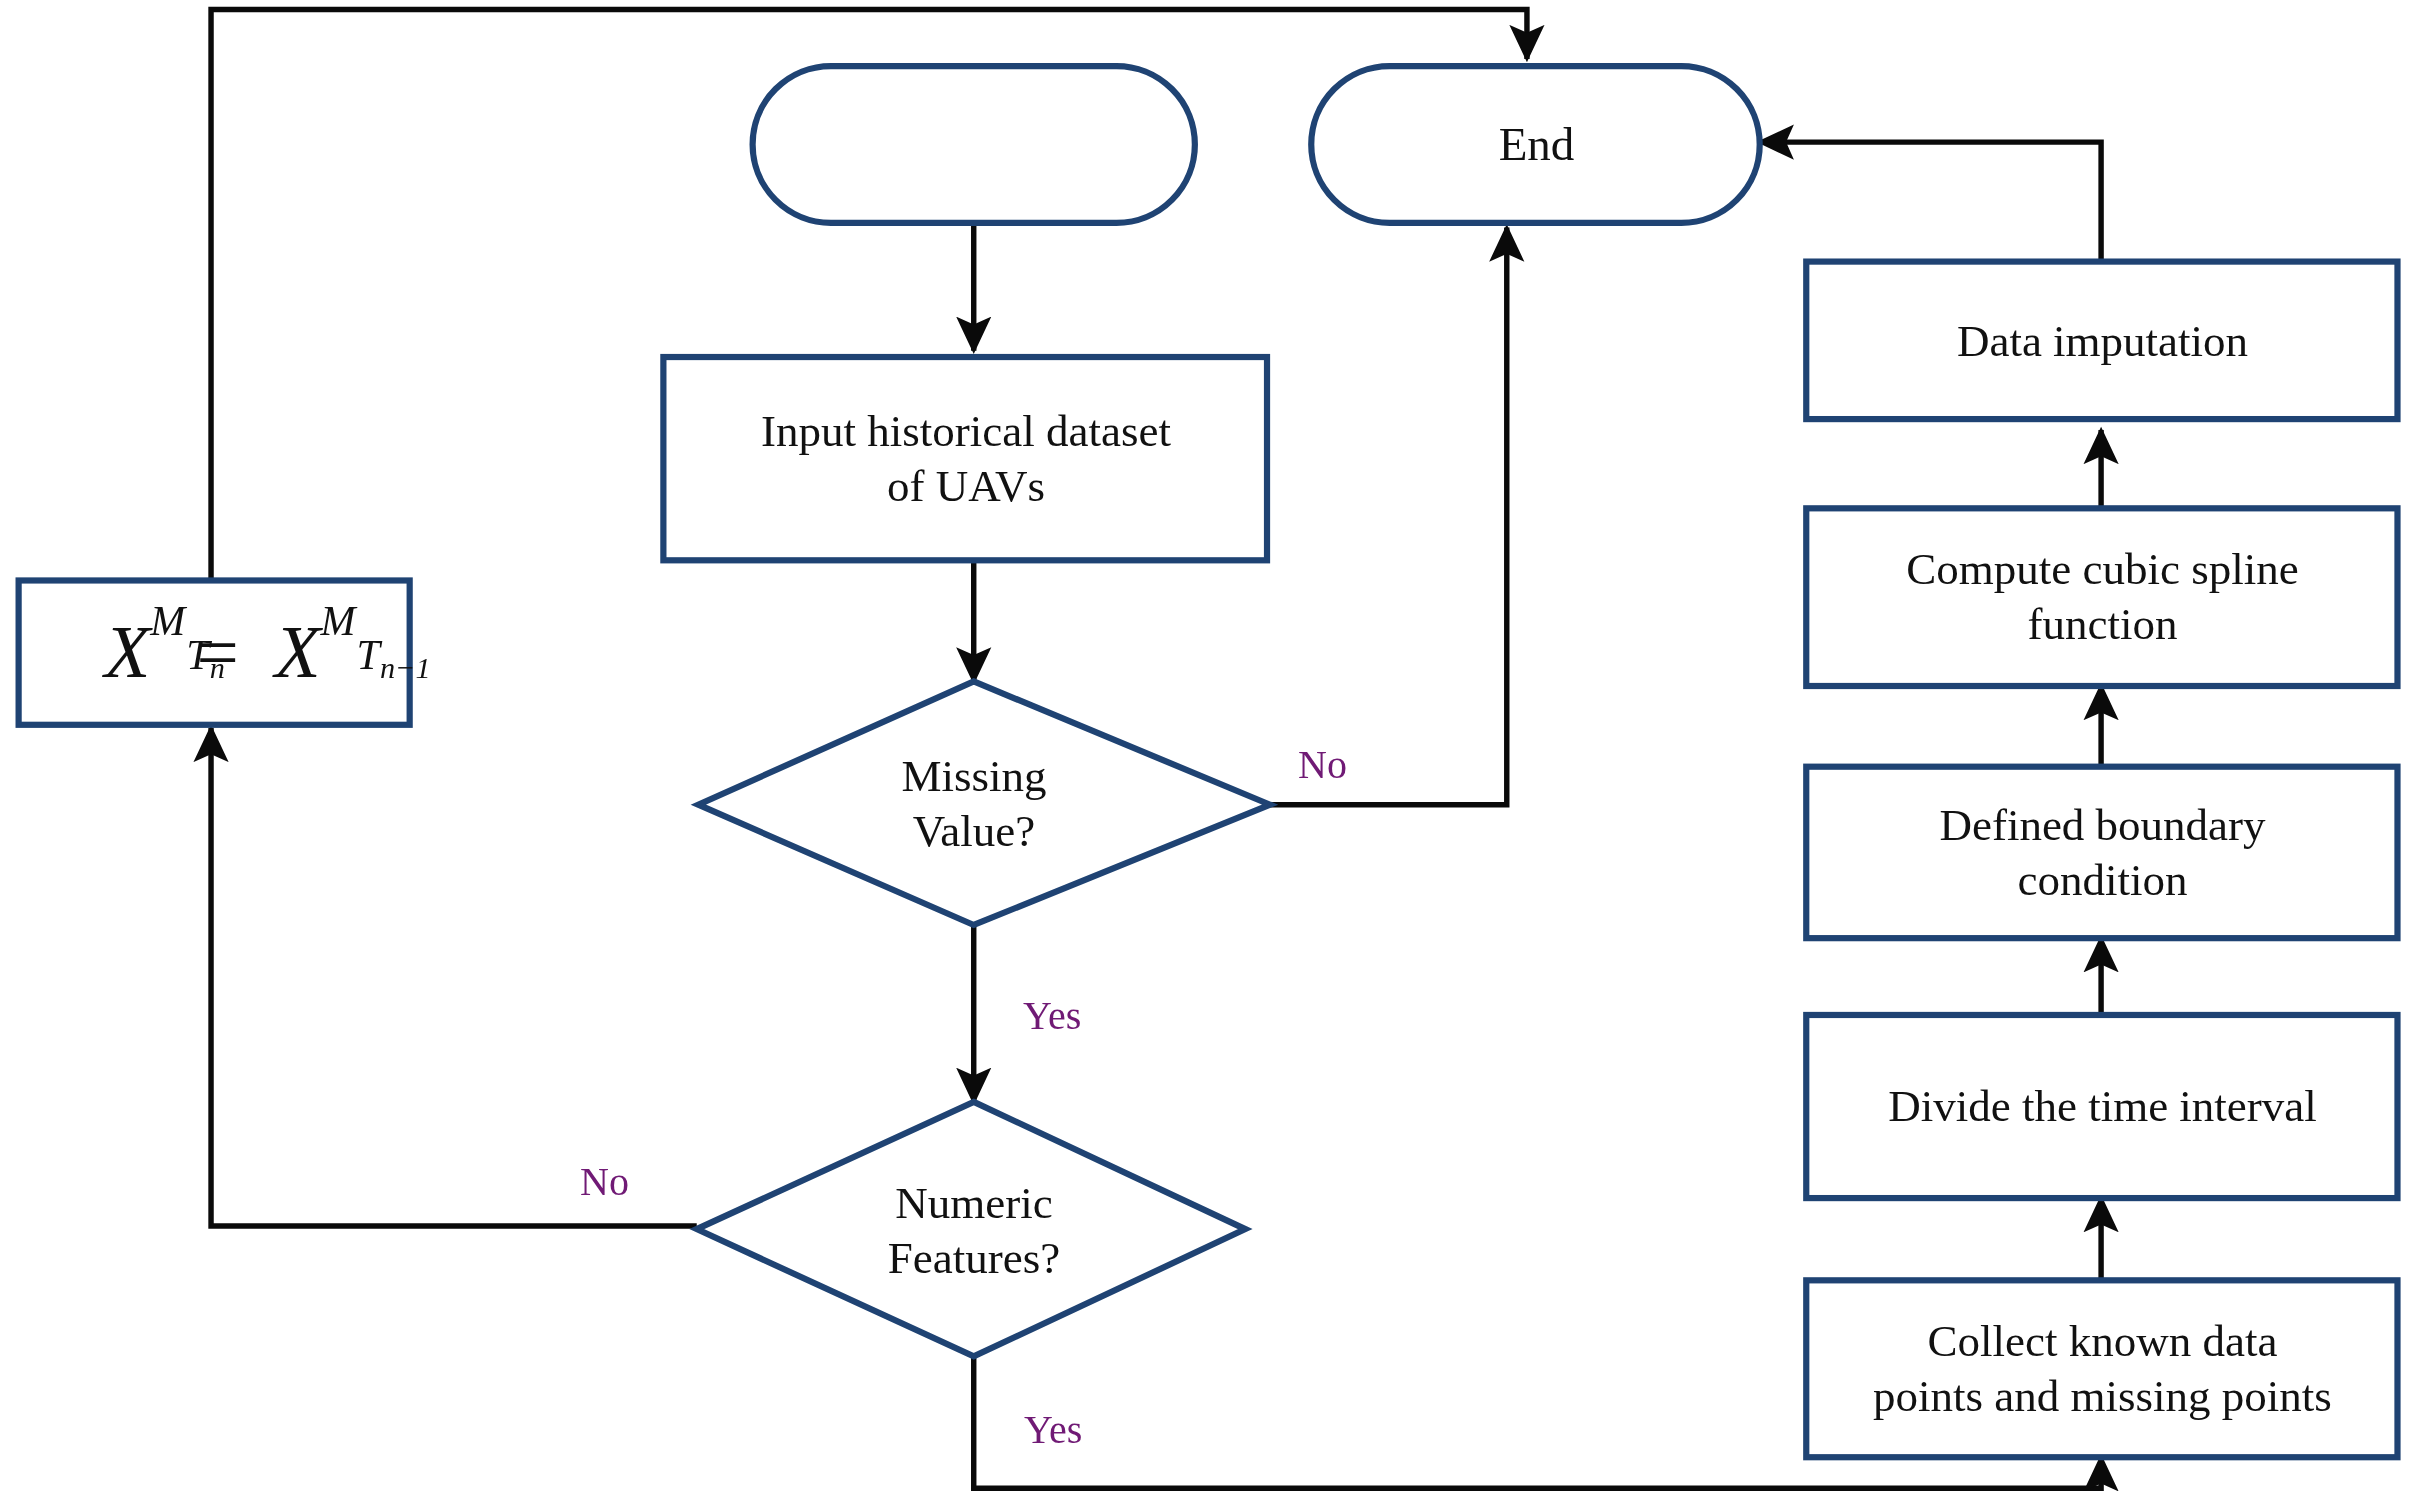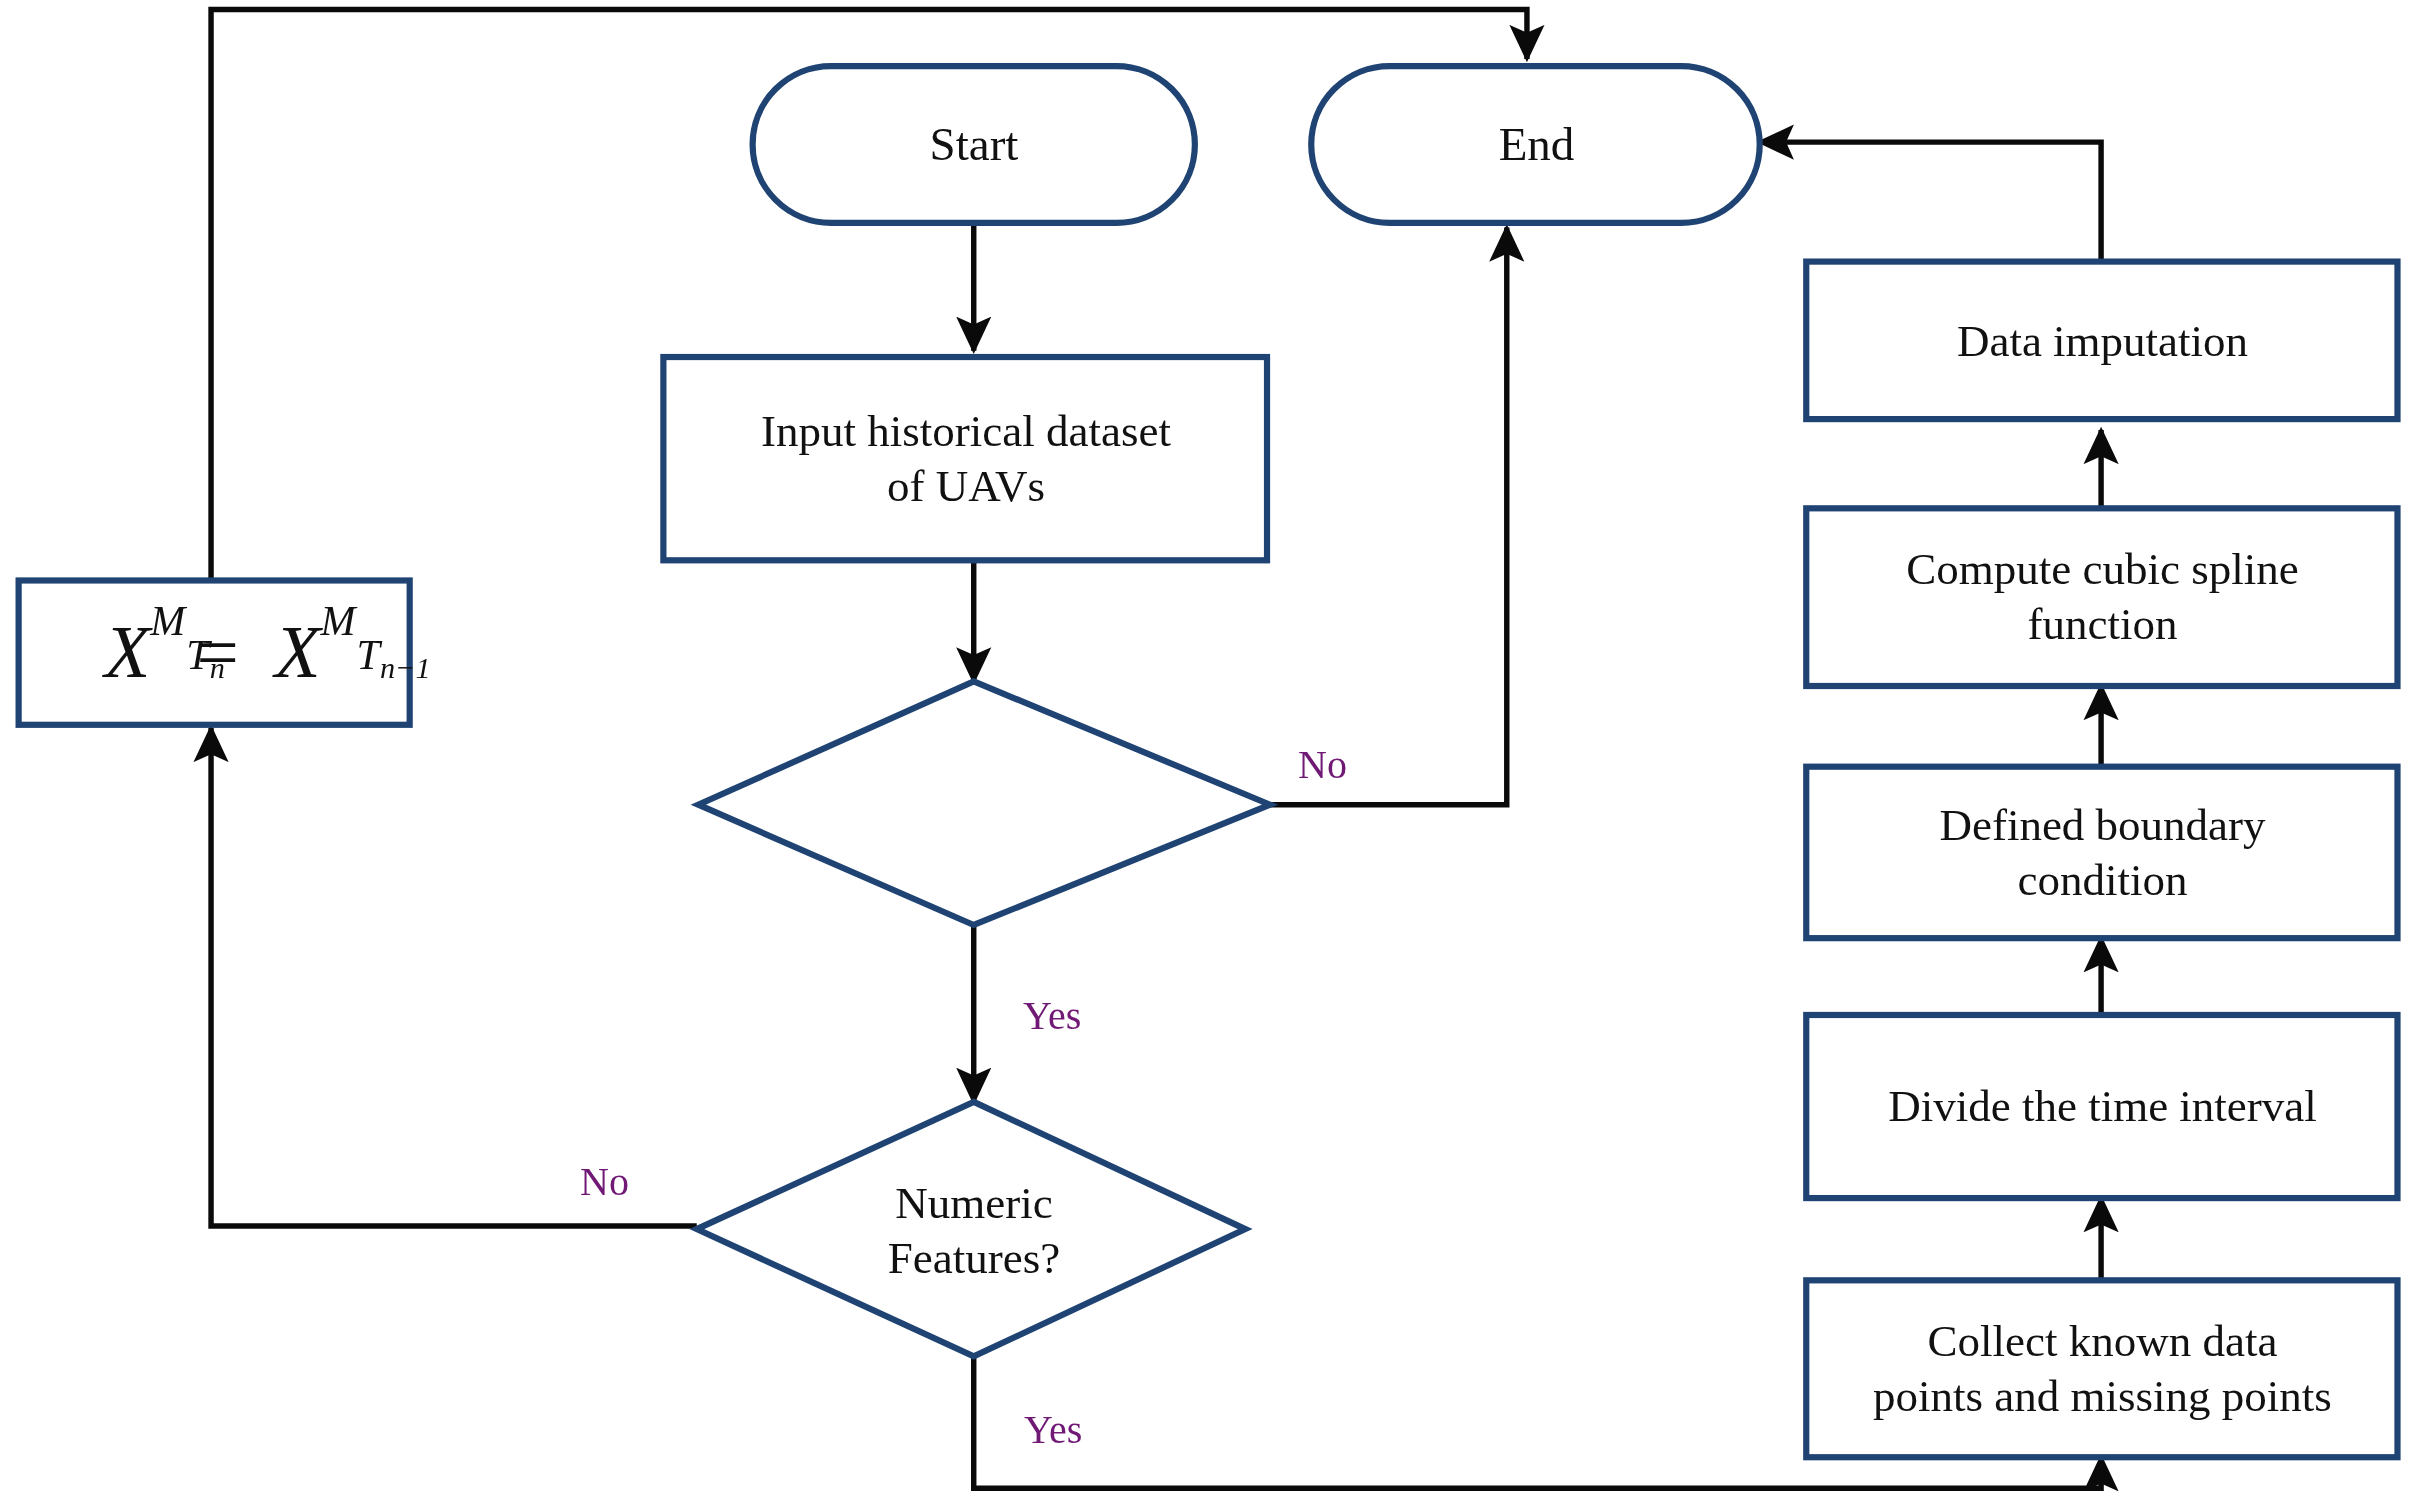--- a/index.html
+++ b/index.html
@@ -106,27 +106,28 @@
       <rect x="2328" y="1308" width="762" height="236"></rect>
       <rect x="2328" y="1650" width="762" height="228"></rect>
     </g>
 
     <g fill="#FFFFFF" stroke="#1F4373" stroke-width="8" stroke-linejoin="miter">
       <polygon points="1255,878 1637,1037 1255,1192 900,1037"></polygon>
       <polygon points="1255,1420 1605,1584 1255,1748 898,1584"></polygon>
     </g>
   </svg>
 
-  <div class="node-label terminal-label" style="left:753px;top:66px;width:442px;height:157px;">Start</div>
 
   <div class="node-label terminal-label" style="left:1312px;top:66px;width:449px;height:157px;text-align:center;">End</div>
 
   <div class="node-label process-label" style="left:664px;top:357px;width:604px;height:203px;">Input historical dataset
 of UAVs</div>
 
+  <div class="node-label decision-label" style="left:745px;top:722px;width:458px;height:163px;">Missing
+Value?</div>
 
   <div class="node-label decision-label" style="left:745px;top:1149px;width:458px;height:163px;">Numeric
 Features?</div>
 
   <div class="formula" style="left:18.6px;top:580px;width:391px;height:144px;">
     <span class="mvar">
       <span>X</span>
       <span class="sup">M</span>
       <span class="sub"><span>T</span><span class="subsub">n</span></span>
     </span>

